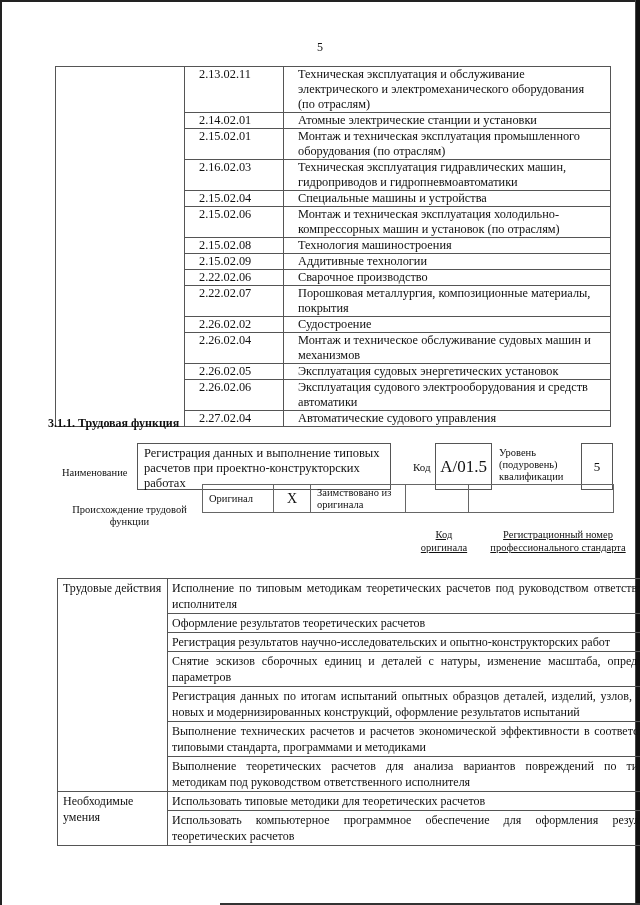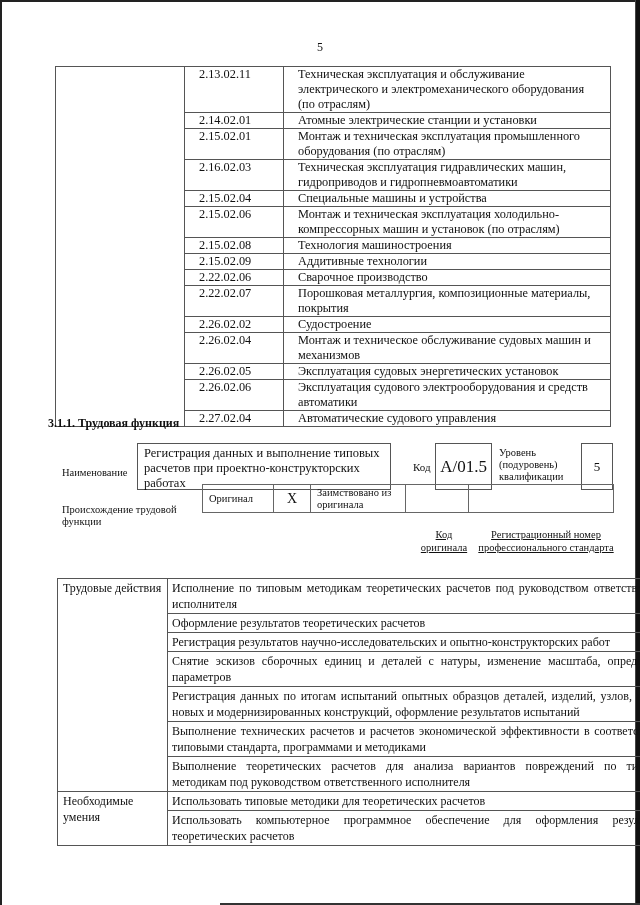--- a/index.html
+++ b/index.html
@@ -127,36 +127,36 @@
 <div class="label-small" style="left:413px; top:461px; font-size:11px;">Код</div>
 <div class="box code-box">A/01.5</div>
 
 <div class="label-small" style="left:499px; top:447px;">
   <div>Уровень</div>
   <div>(подуровень)</div>
   <div>квалификации</div>
 </div>
 <div class="box level-box">5</div>
 
-<div class="label-small" style="left:62px; top:504px; width:135px;">Происхождение трудовой функции</div>
+<div class="label-small" style="left:62px; top:504px; width:135px;text-align:center;">Происхождение трудовой функции</div>
 
 <table class="origin">
   <tbody>
       <tr>
     <td style="width:58px;">Оригинал</td>
     <td class="x-mark" style="width:24px;">X</td>
     <td style="width:82px;">Заимствовано из оригинала</td>
     <td style="width:50px;"></td>
     <td></td>
   </tr>
 </tbody>
   </table>
 
 <div class="origin-caption" style="left:412px; top:528px; width:64px;">Код оригинала</div>
-<div class="origin-caption" style="left:478px; top:528px; width:136px;">Регистрационный номер профессионального стандарта</div>
+<div class="origin-caption" style="left:490px; top:528px; width:136px;">Регистрационный номер профессионального стандарта</div>
 
 <table class="actions">
   <tbody id="actions-body">
       <tr>
         <td class="cat" rowspan="7">Трудовые действия</td>
         <td class="justify">Исполнение по типовым методикам теоретических расчетов под руководством ответственного исполнителя</td>
       </tr>
       <tr>
         <td class="justify">Оформление результатов теоретических расчетов</td>
       </tr>

